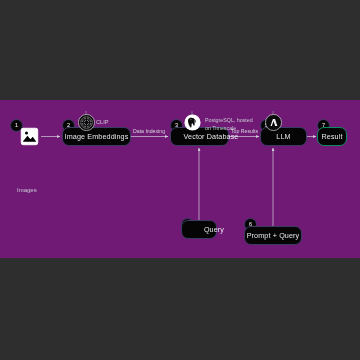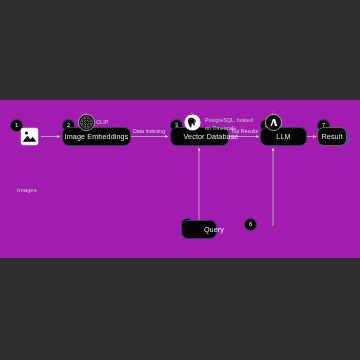--- a/index.html
+++ b/index.html
@@ -21,21 +21,21 @@
     background: #2e2e2e;
   }
 
   
   #canvas {
     position: absolute;
     left: 0;
     top: 100px;
     width: 360px;
     height: 158px;
-    background: #a21caf;
+    background: #701a75;
     overflow: hidden;
   }
 
   #svg-layer {
     position: absolute;
     left: 0;
     top: 0;
     width: 360px;
     height: 158px;
   }
@@ -204,19 +204,20 @@
     <div class="logo" style="left:264.5px; top:14px;">
       <svg viewBox="0 0 40 40">
         <circle cx="20" cy="20" r="19" fill="#0b0b0b" stroke="#e9e9ee" stroke-width="1.5"></circle>
         <path d="M13 28 L18.6 12 L21.4 12 L27 28 L24 28 L20 16.2 L16 28 Z" fill="#ffffff"></path>
         <path d="M23.5 12 L29 28 L26.2 28 L20.9 12 Z" fill="#ffffff"></path>
       </svg>
     </div>
 
     <div class="badge" style="left:244px; top:118px;">6</div>
 
+    <div class="node" style="left:244px; top:126px; width:58px;">Prompt + Query</div>
 
     <div class="badge" style="left:317px; top:19px;">7</div>
 
     <div class="node accent" style="left:317px; top:27px; width:30px;">Result</div>
 
   </div>
 </div>
 
 </body></html>

